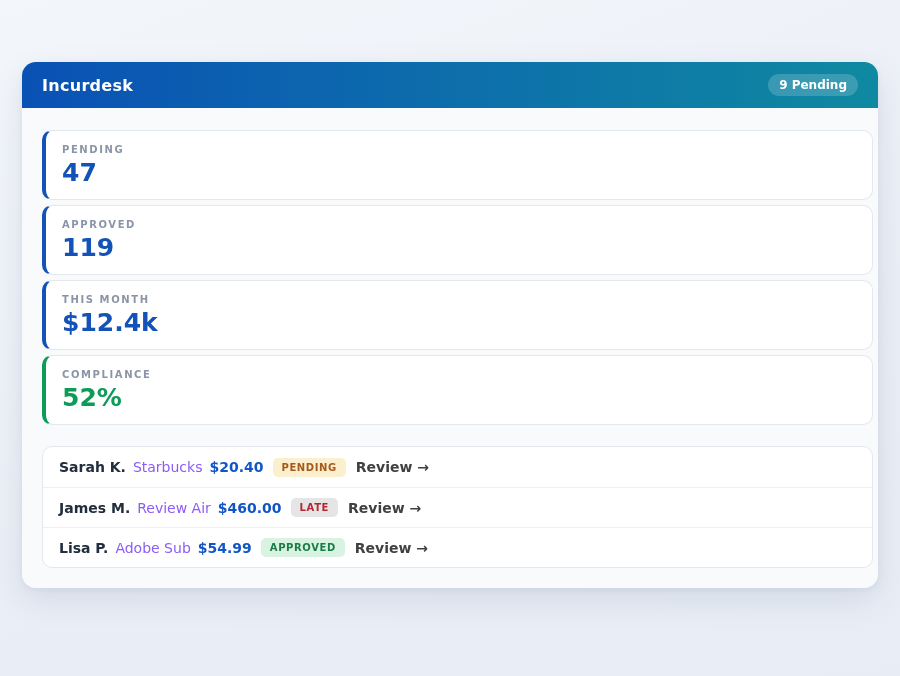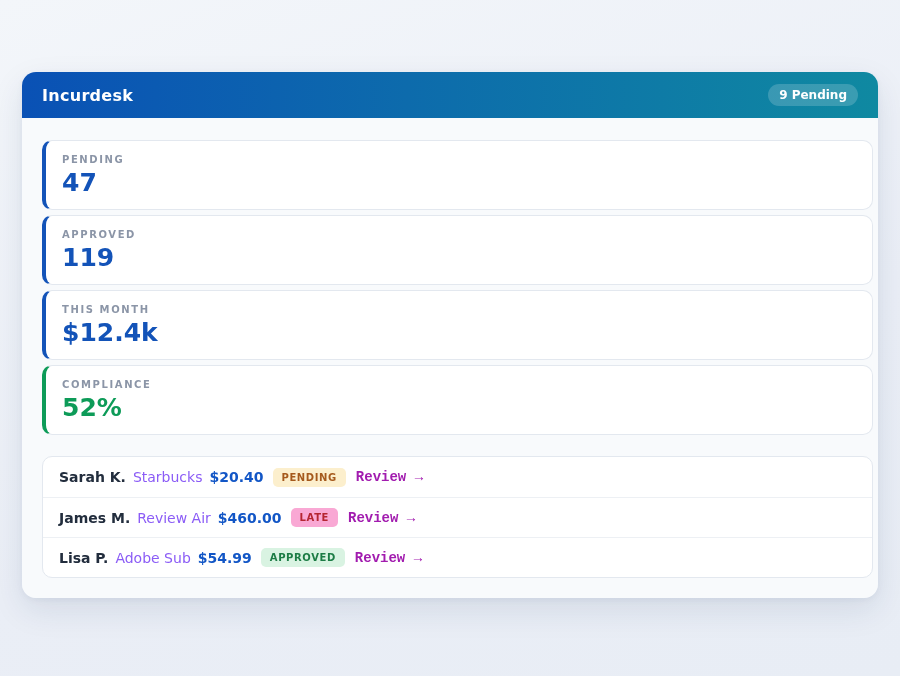--- a/index.html
+++ b/index.html
@@ -4,21 +4,21 @@
 <style>
   * { margin: 0; padding: 0; box-sizing: border-box; }
   html, body { width: 900px; height: 676px; }
   body {
     font-family: "DejaVu Sans", "Liberation Sans", sans-serif;
     background: linear-gradient(160deg, #f3f6fa 0%, #eaeef6 60%, #e8edf5 100%);
     overflow: hidden;
   }
   .app-card {
     position: absolute;
-    left: 22px; top: 72px;
+    left: 22px; top: 62px;
     width: 856px;
     border-radius: 14px;
     box-shadow: 0 12px 32px rgba(20, 45, 90, 0.10), 0 2px 6px rgba(20, 45, 90, 0.05);
   }
   .app-header {
     height: 46px;
     display: flex;
     align-items: center;
     justify-content: space-between;
     padding: 0 20px;
@@ -97,25 +97,24 @@
     font-size: 10px;
     font-weight: bold;
     letter-spacing: 0.6px;
     padding: 4px 9px;
     border-radius: 5px;
     margin-left: 2px;
   }
   .review-link {
     font-size: 14px;
     font-weight: bold;
-    color: #a21caf;
+    color: #404040;
     text-decoration: none;
     margin-left: 3px;
     cursor: pointer;
-    font-family: Liberation Mono, monospace;
   }
 </style>
 </head>
 <body>
 
 <div class="app-card">
 
   <div class="app-header" style="background: linear-gradient(90deg, rgb(10, 81, 181) 0%, rgb(13, 107, 172) 45%, rgb(15, 137, 161) 100%);">
     <div class="app-title">Incurdesk</div>
     <div class="header-badge">9 Pending</div>
@@ -151,21 +150,21 @@
         <span class="cell-merchant">Starbucks</span>
         <span class="cell-amount">$20.40</span>
         <span class="status-badge" style="background: rgb(252, 239, 205); color: rgb(165, 89, 28);">PENDING</span>
         <a class="review-link">Review →</a>
       </div>
 
       <div class="tx-row">
         <span class="cell-employee">James M.</span>
         <span class="cell-merchant">Review Air</span>
         <span class="cell-amount">$460.00</span>
-        <span class="status-badge" style="background: #f9a8d4; color: rgb(181, 37, 50);">LATE</span>
+        <span class="status-badge" style="background: #e5e5e5; color: rgb(181, 37, 50);">LATE</span>
         <a class="review-link">Review →</a>
       </div>
 
       <div class="tx-row">
         <span class="cell-employee">Lisa P.</span>
         <span class="cell-merchant">Adobe Sub</span>
         <span class="cell-amount">$54.99</span>
         <span class="status-badge" style="background: rgb(217, 243, 226); color: rgb(28, 124, 69);">APPROVED</span>
         <a class="review-link">Review →</a>
       </div>

